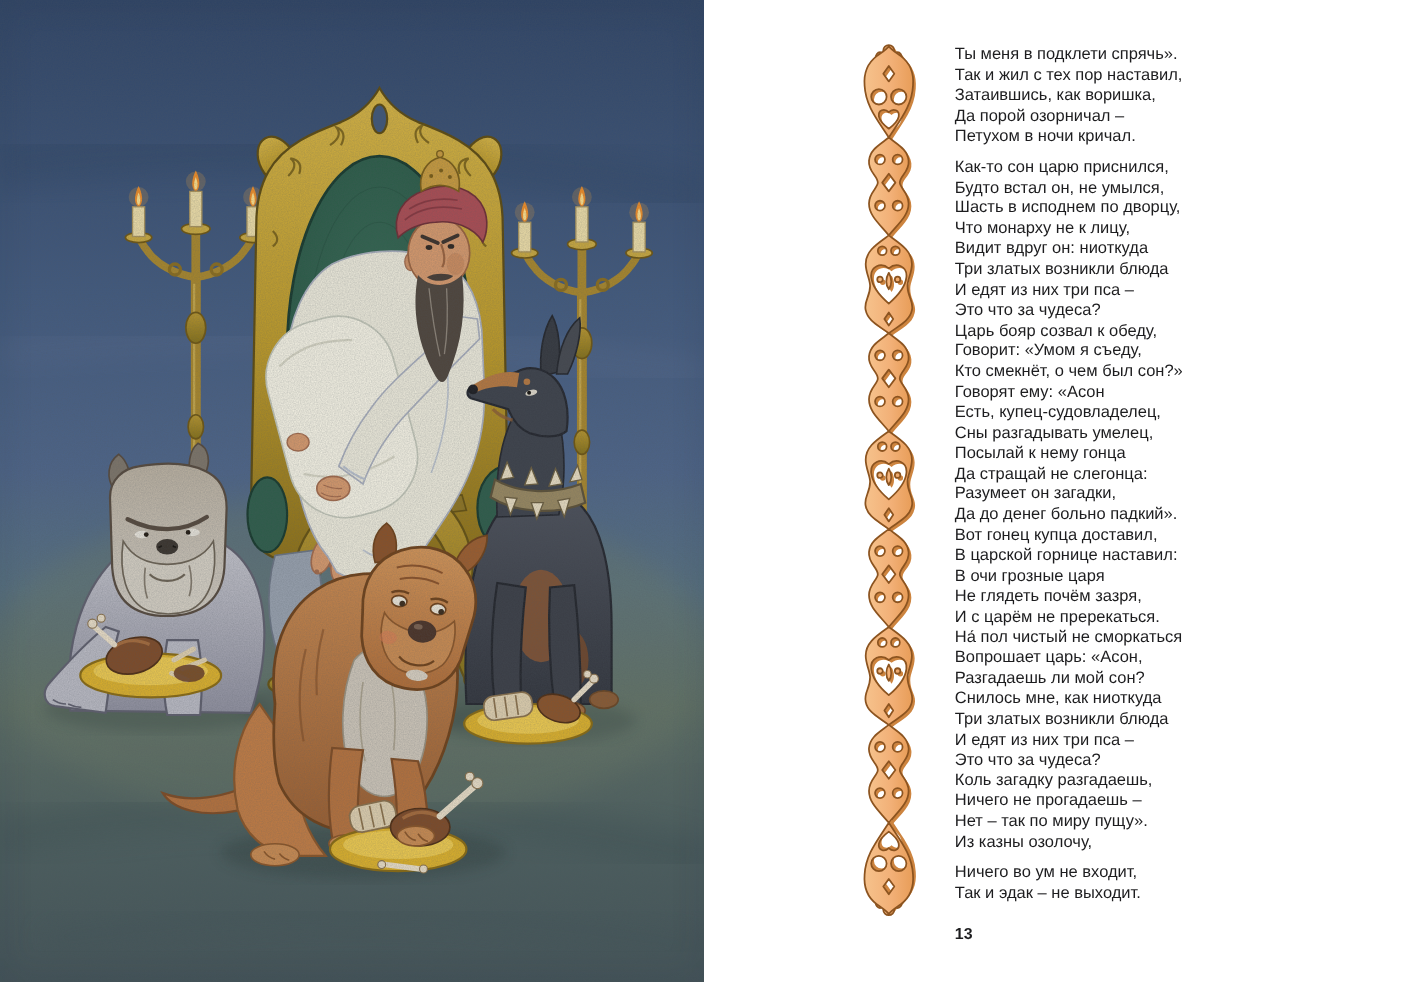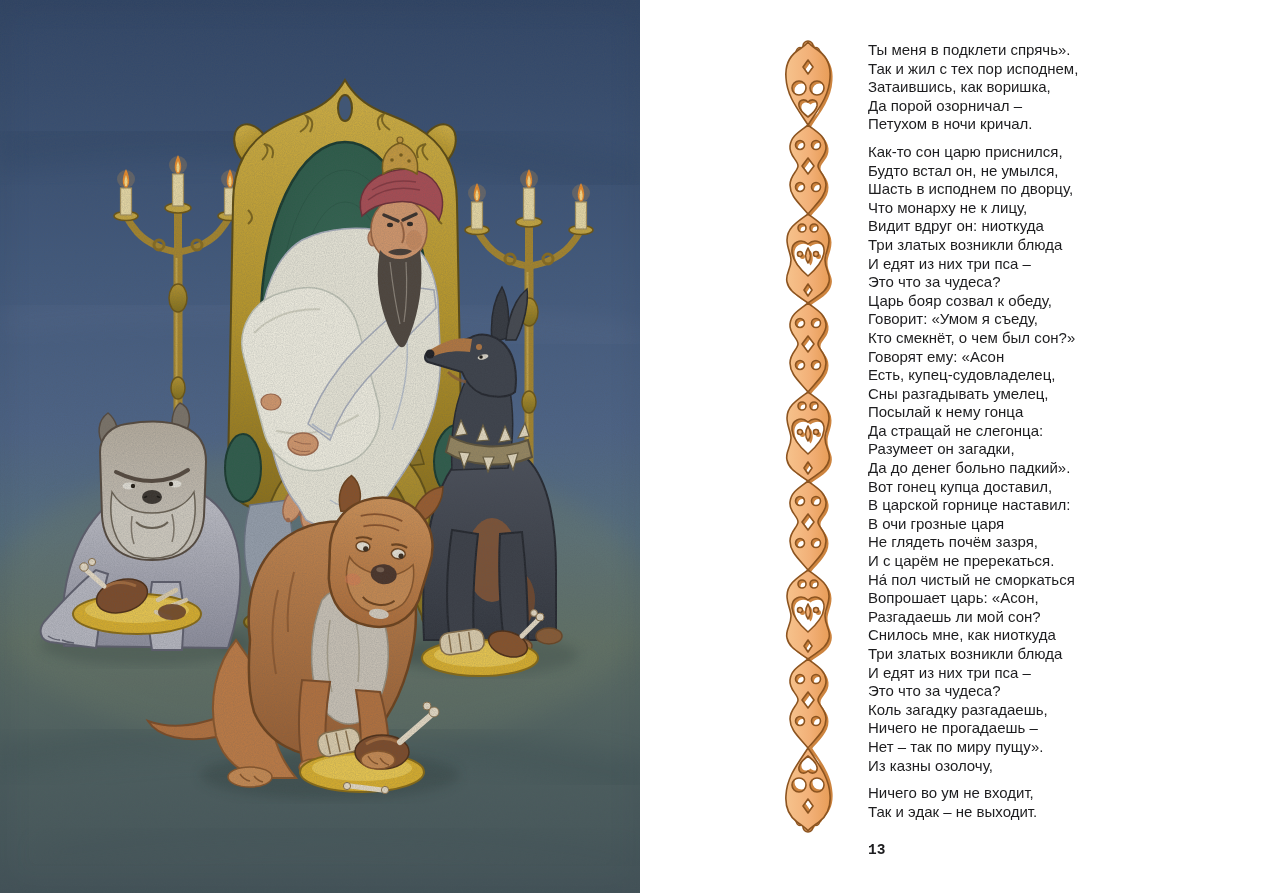--- a/index.html
+++ b/index.html
@@ -8,21 +8,21 @@
   .left-page{position:absolute;left:0;top:0;width:640px;height:893px;}
   .left-page svg{display:block;}
   .right-page{position:absolute;left:640px;top:0;width:640px;height:893px;background:var(--page-bg,#ffffff);}
   .ornament{position:absolute;left:139px;top:40px;}
   .poem{position:absolute;left:228px;top:41px;width:402px;
         font-size:15px;line-height:18.6px;color:var(--text-color,#1d1d1f);}
   .stanza{margin:0 0 9px 0;}
   .stanza:last-child{margin-bottom:12px;}
   .line{white-space:nowrap;}
   .page-number{position:absolute;left:228px;top:842px;font-size:14.5px;font-weight:bold;
-               color:var(--text-color,#1d1d1f);font-family:Liberation Mono, monospace;}
+               color:var(--text-color,#1d1d1f);}
 </style>
 </head>
 <body>
 
 <div class="spread">
 
   <div class="left-page">
   <svg width="640" height="893" viewBox="0 0 640 893">
     <defs>
       <linearGradient id="skyGrad" x1="0" y1="0" x2="0" y2="1">
@@ -437,21 +437,21 @@
       <use href="#segB" y="530"></use>
       <use href="#segA" y="619"></use>
       <g transform="translate(0,793) scale(1,-1)">
           <use href="#fin" y="0"></use>
         </g>
     </svg>
 
     <div class="poem">
         <div class="stanza">
           <div class="line">Ты меня в подклети спрячь».</div>
-          <div class="line">Так и жил с тех пор исподнем,</div>
+          <div class="line">Так и жил с тех пор наставил,</div>
           <div class="line">Затаившись, как воришка,</div>
           <div class="line">Да порой озорничал –</div>
           <div class="line">Петухом в ночи кричал.</div>
         </div>
         <div class="stanza">
           <div class="line">Как-то сон царю приснился,</div>
           <div class="line">Будто встал он, не умылся,</div>
           <div class="line">Шасть в исподнем по дворцу,</div>
           <div class="line">Что монарху не к лицу,</div>
           <div class="line">Видит вдруг он: ниоткуда</div>

